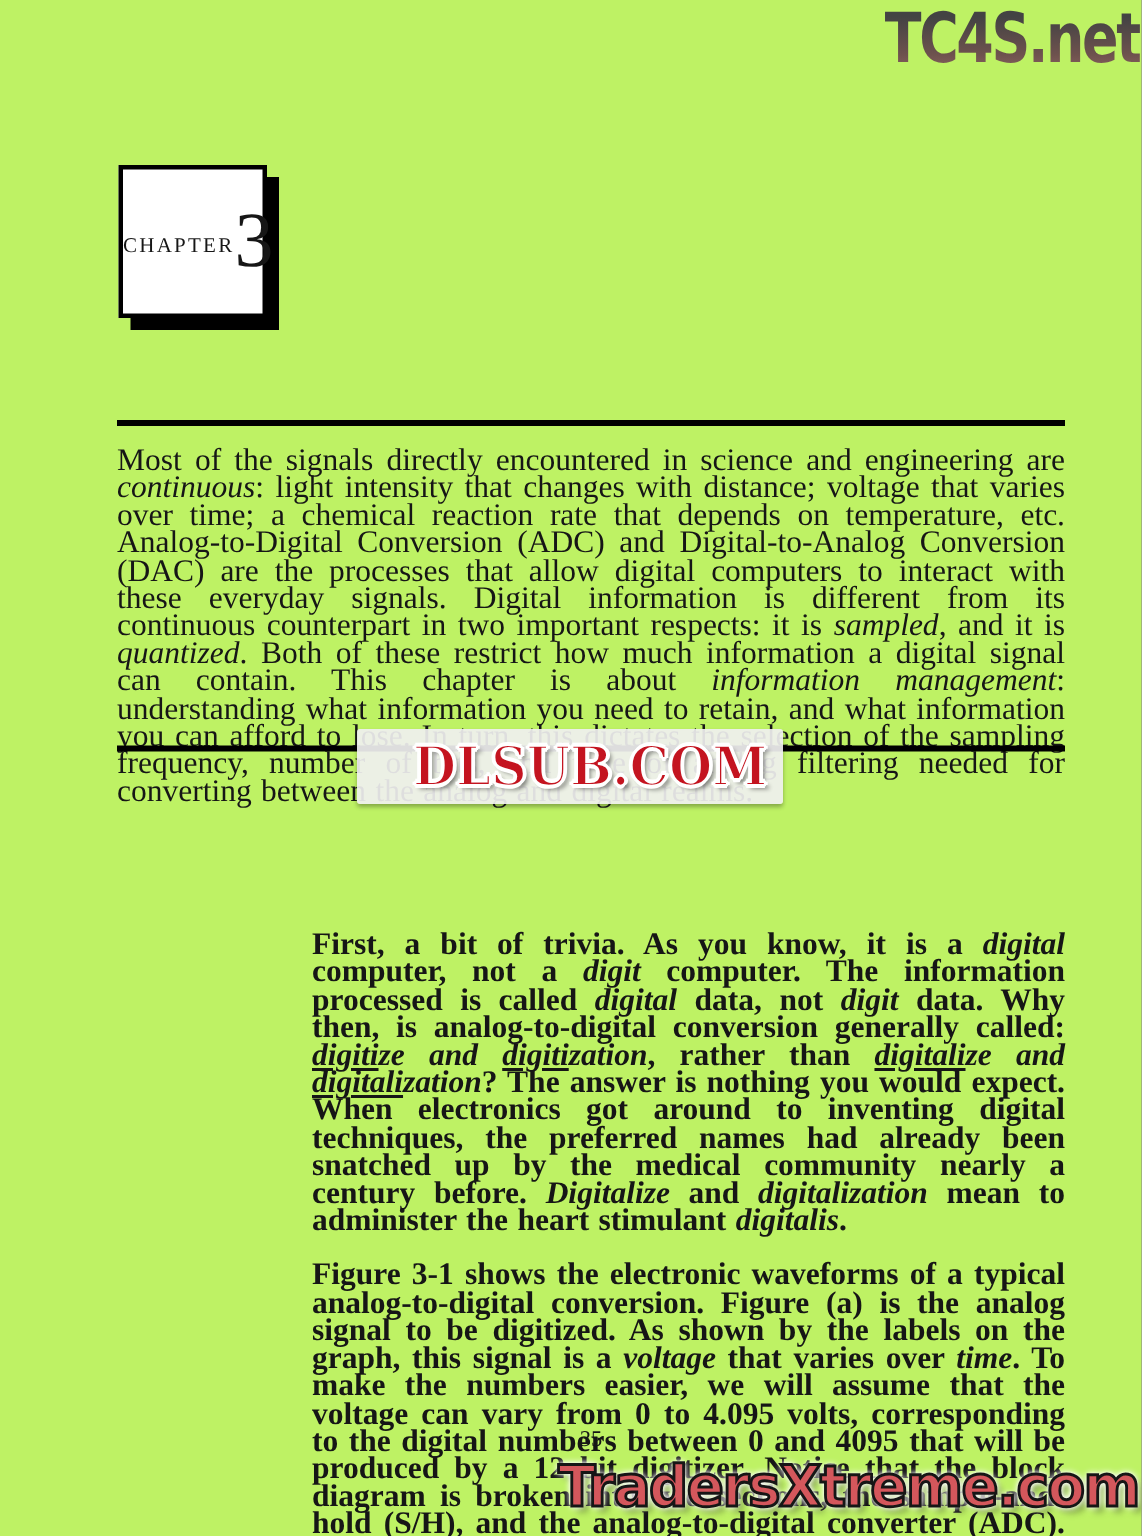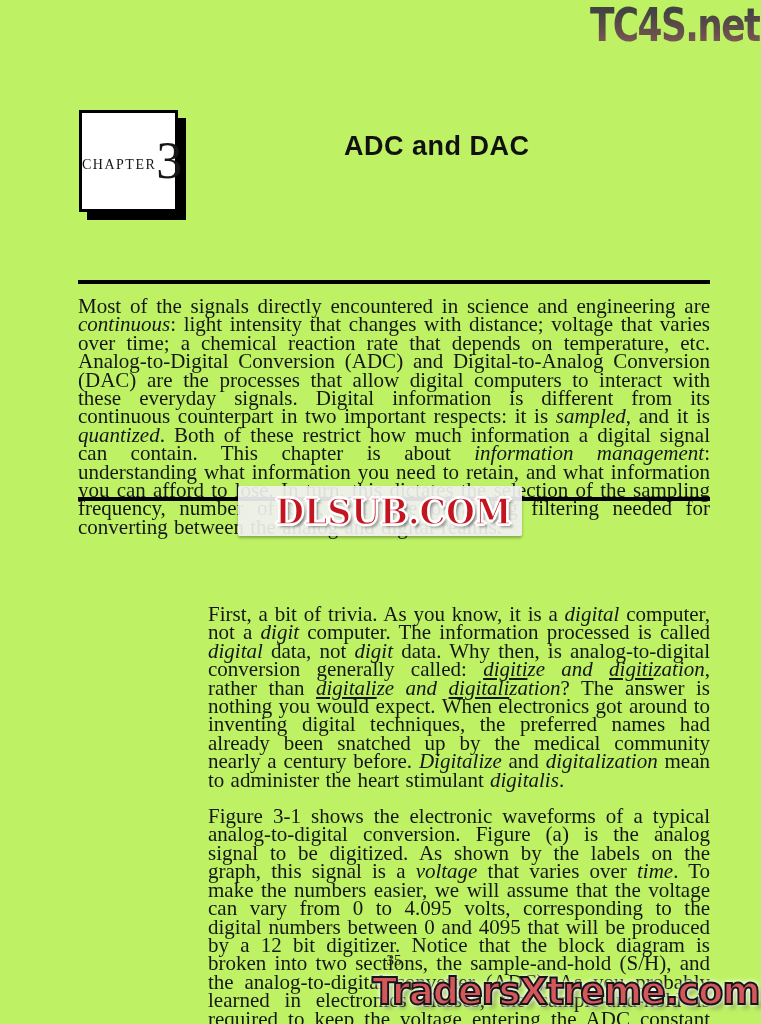--- a/index.html
+++ b/index.html
@@ -51,21 +51,21 @@
   .rule-top{top:280px;}
   .rule-mid{top:497px;}
   .body-text{
     position:absolute;
     text-align:justify;
     font-size:21px;line-height:18.4px;
     word-spacing:1px;
   }
   .intro-para{left:78px;top:297px;width:632px;}
   .quant-paras{left:208px;top:604px;width:502px;}
-  .quant-paras p{margin:1px 0 18px 0;}
+  .quant-paras p{margin:16px 0 18px 0;font-weight:bold;}
   .section-heading{
     position:absolute;left:78px;top:564px;
     font-family:"Liberation Sans", sans-serif;
     font-weight:bold;font-size:22px;color:#111;
   }
   
   .wm-dlsub{
     position:absolute;left:238px;top:486px;
     width:284px;height:50px;
     background:rgba(240,240,240,0.92);
@@ -107,21 +107,20 @@
 
 <div class="page">
 
   <div class="wm-tc4s">TC4S.net</div>
 
   <div class="chapter-box">
     <div class="chapter-label">CHAPTER</div>
     <div class="chapter-number">3</div>
   </div>
 
-  <div class="page-title">ADC and DAC</div>
 
   <div class="rule rule-top"></div>
 
   <div class="body-text intro-para"><span>Most of the signals directly encountered in science and engineering are </span><span style="font-style: italic;">continuous</span><span>:  light intensity that changes with distance; voltage that varies over time; a chemical reaction rate that depends on temperature, etc.  Analog-to-Digital Conversion (ADC) and Digital-to-Analog Conversion (DAC) are the processes that allow digital computers to interact with these everyday signals. Digital information is different from its continuous counterpart in two important respects: it is </span><span style="font-style: italic;">sampled</span><span>, and it is </span><span style="font-style: italic;">quantized</span><span>.  Both of these restrict how much information a digital signal can contain.  This chapter is about </span><span style="font-style: italic;">information management</span><span>: understanding what information you need to retain, and what information you can afford to lose.   In turn, this dictates the selection of the sampling frequency, number of bits, and type of analog filtering needed for converting between the analog and digital realms.</span></div>
 
   <div class="rule rule-mid"></div>
 
   <div class="wm-dlsub">
     <span class="wm-dlsub-text">DLSUB.COM</span>
   </div>

